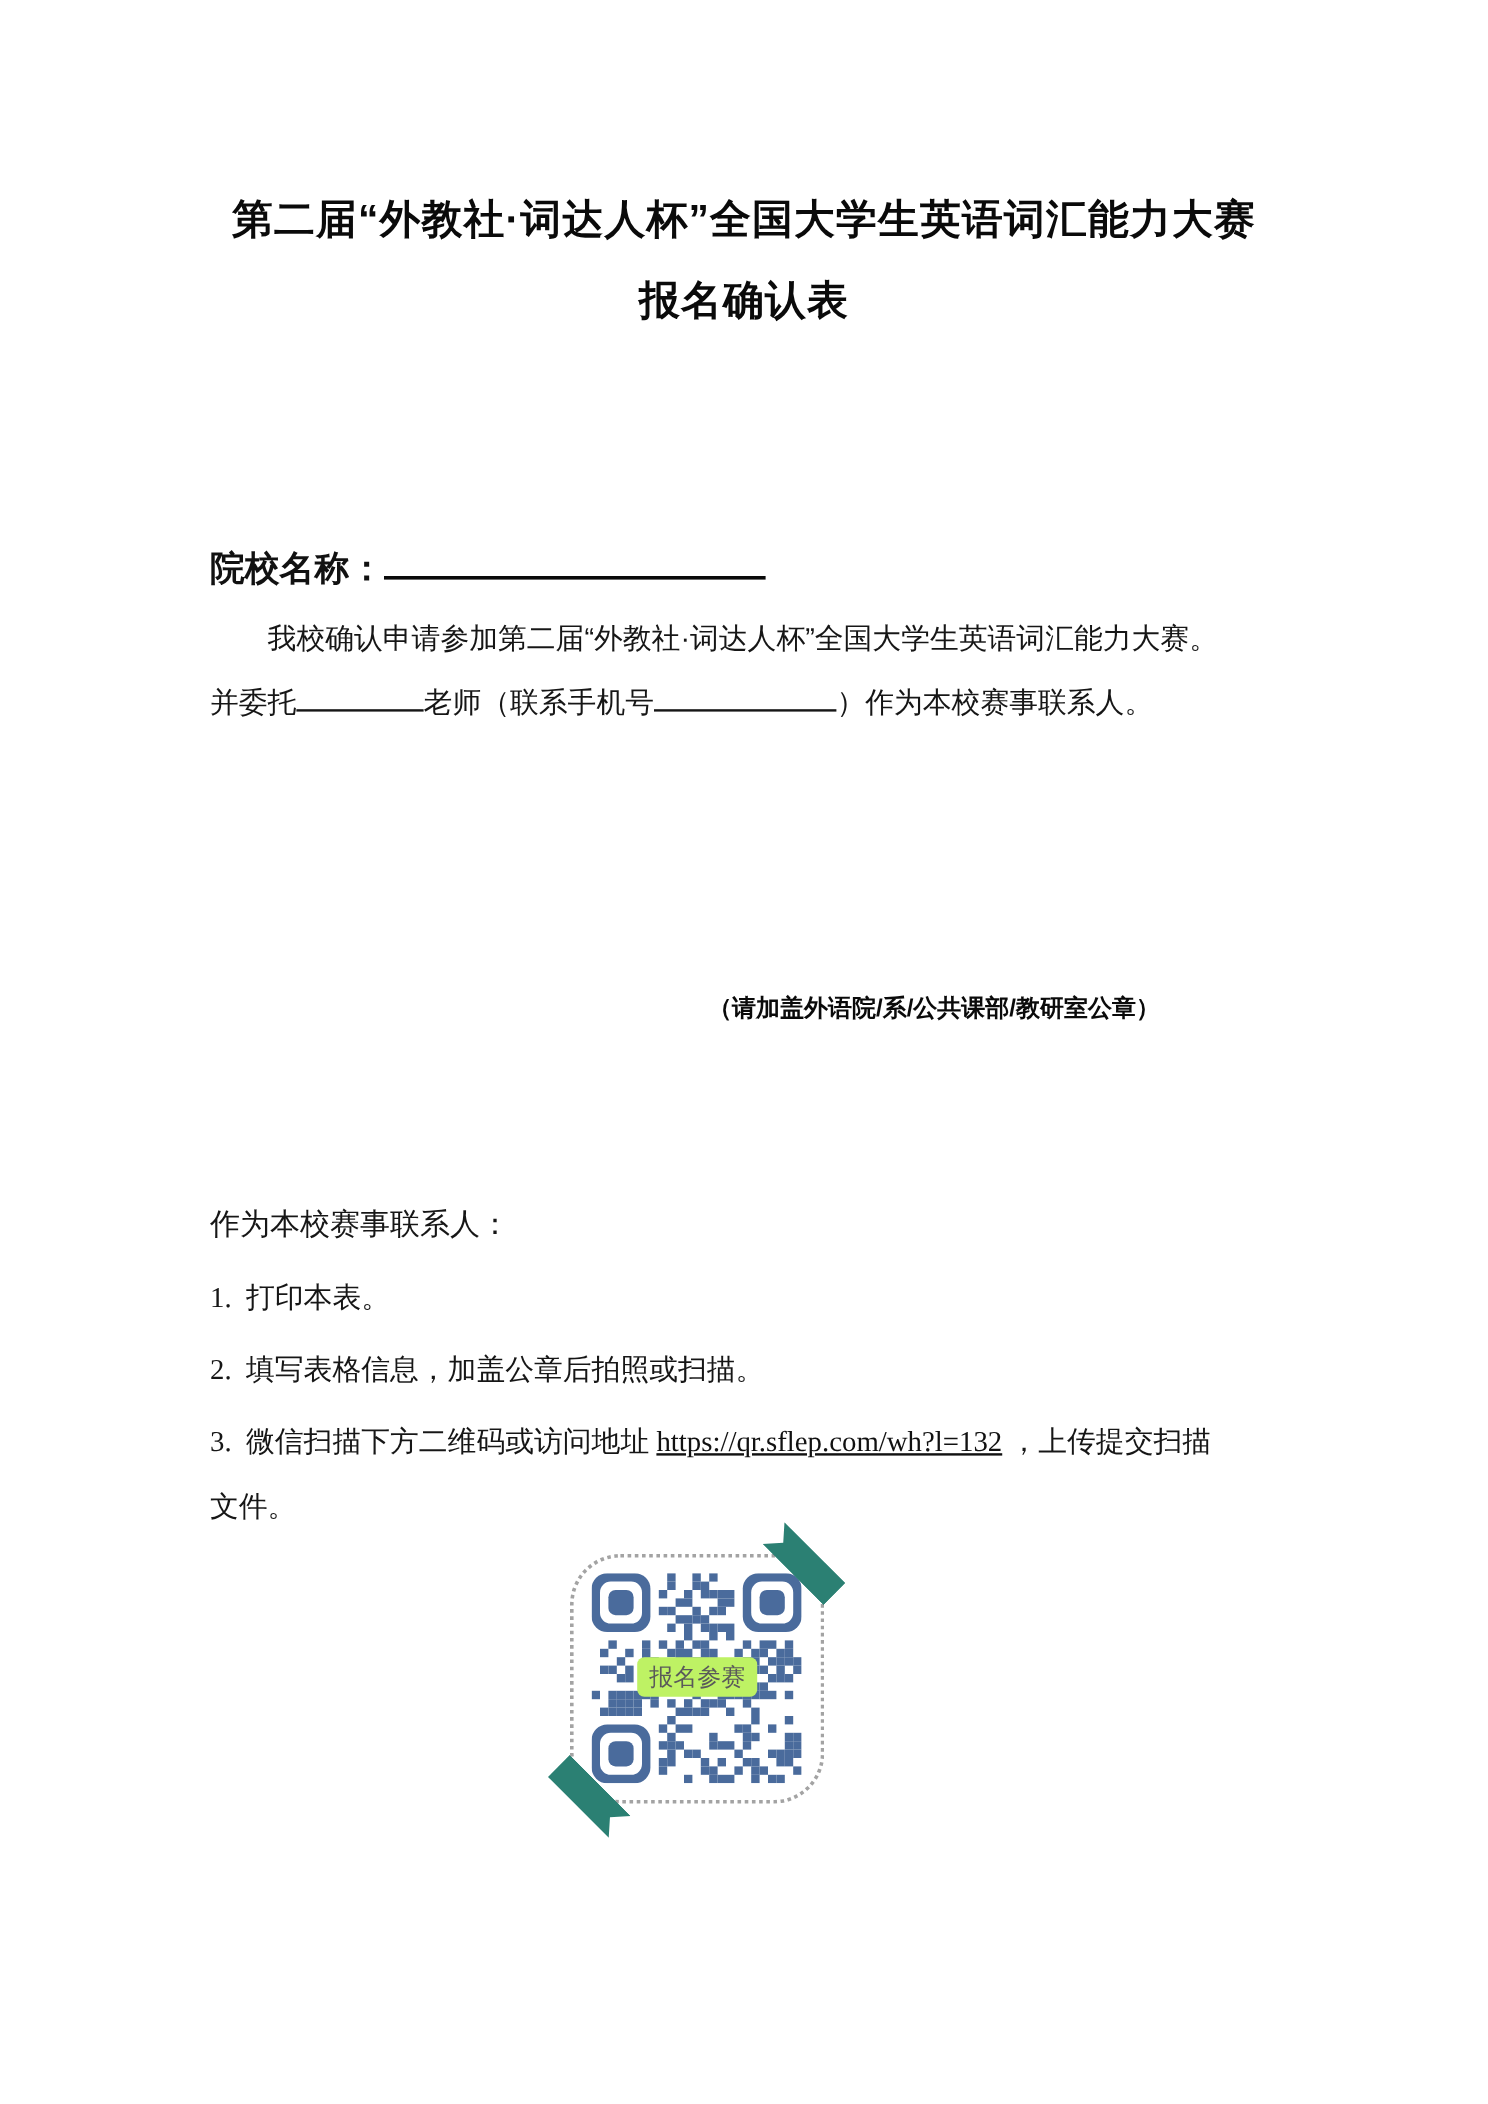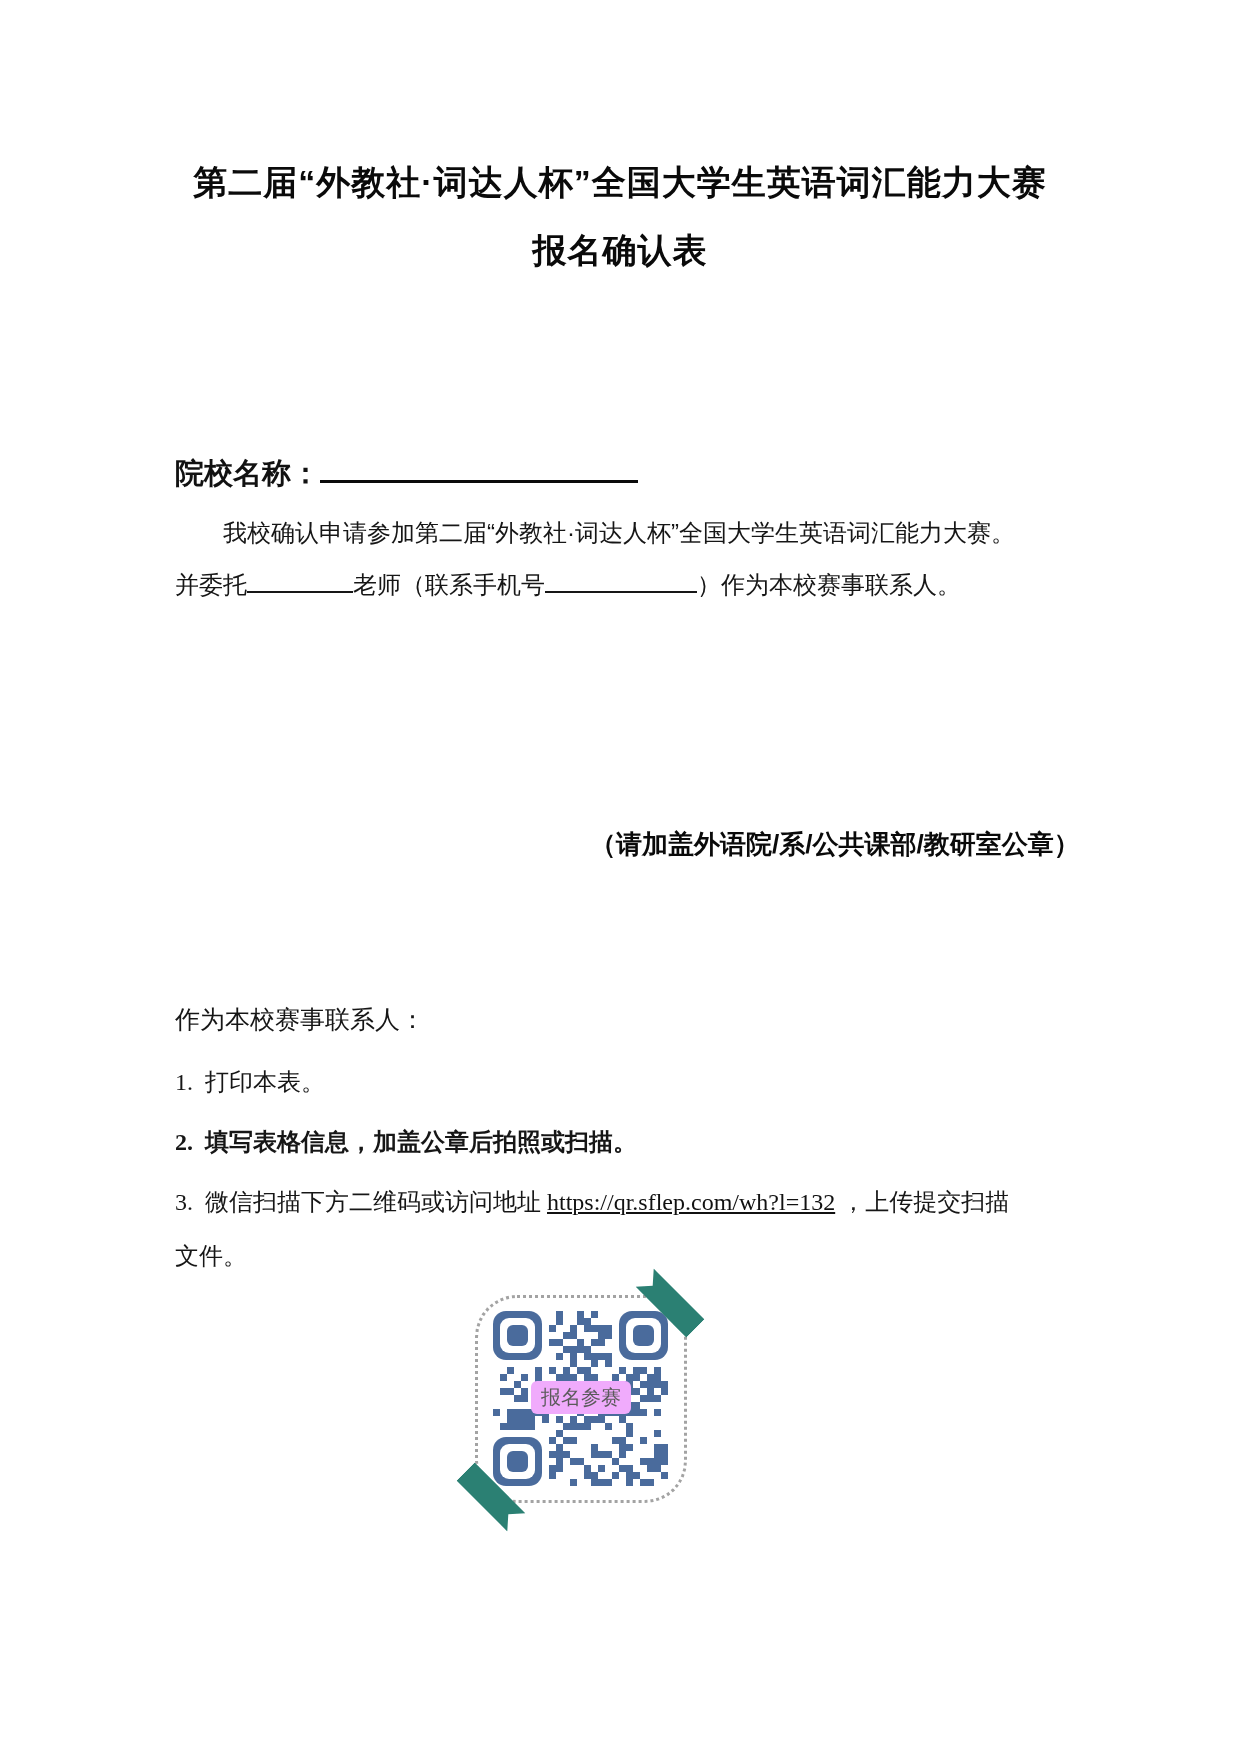--- a/index.html
+++ b/index.html
@@ -58,38 +58,38 @@
   .blank-teacher{ width:106px; }
   .blank-phone{ width:152px; }
 
   .sig-line{
     position:absolute;
     font-weight:800;
     color:#0a0a0a;
     white-space:nowrap;
   }
   .sig-1{ top:760px; left:553px; font-size:27px; }
-  .sig-2{ top:827px; left:590px; font-size:26px;text-align:center; }
+  .sig-2{ top:827px; left:590px; font-size:20px;text-align:center; }
 
   .upload-heading{
     position:absolute;
     top:1003px; left:175px;
     font-size:25px;
     color:#161616;
   }
   .list-item{
     position:absolute;
     left:175px;
     width:900px;
     font-size:24px;
     line-height:54px;
     color:#161616;
   }
   .item-1{ top:1055px; }
-  .item-2{ top:1115px;font-weight:bold; }
+  .item-2{ top:1115px; }
   .item-3{ top:1175px; }
   .item-num{
     font-family:"Liberation Serif","DejaVu Serif",serif;
     margin-right:12px;
   }
   .url-link{
     font-family:"Liberation Serif","DejaVu Serif",serif;
     color:#111111;
     margin:0 6px;
   }
@@ -108,21 +108,21 @@
   }
   .qr-canvas{
     position:absolute;
     left:18px; top:16px;
     width:175px; height:175px;
   }
   .qr-label-pill{
     position:absolute;
     top:86px; left:50%;
     transform:translateX(-50%);
-    background:#f0abfc;
+    background:#bef264;
     padding:3px 10px;
     border-radius:6px;
     font-size:20px;
     color:#5a5a5a;
     white-space:nowrap;
     z-index:3;
   }
   .ribbon{
     position:absolute;
     width:72px; height:26px;

